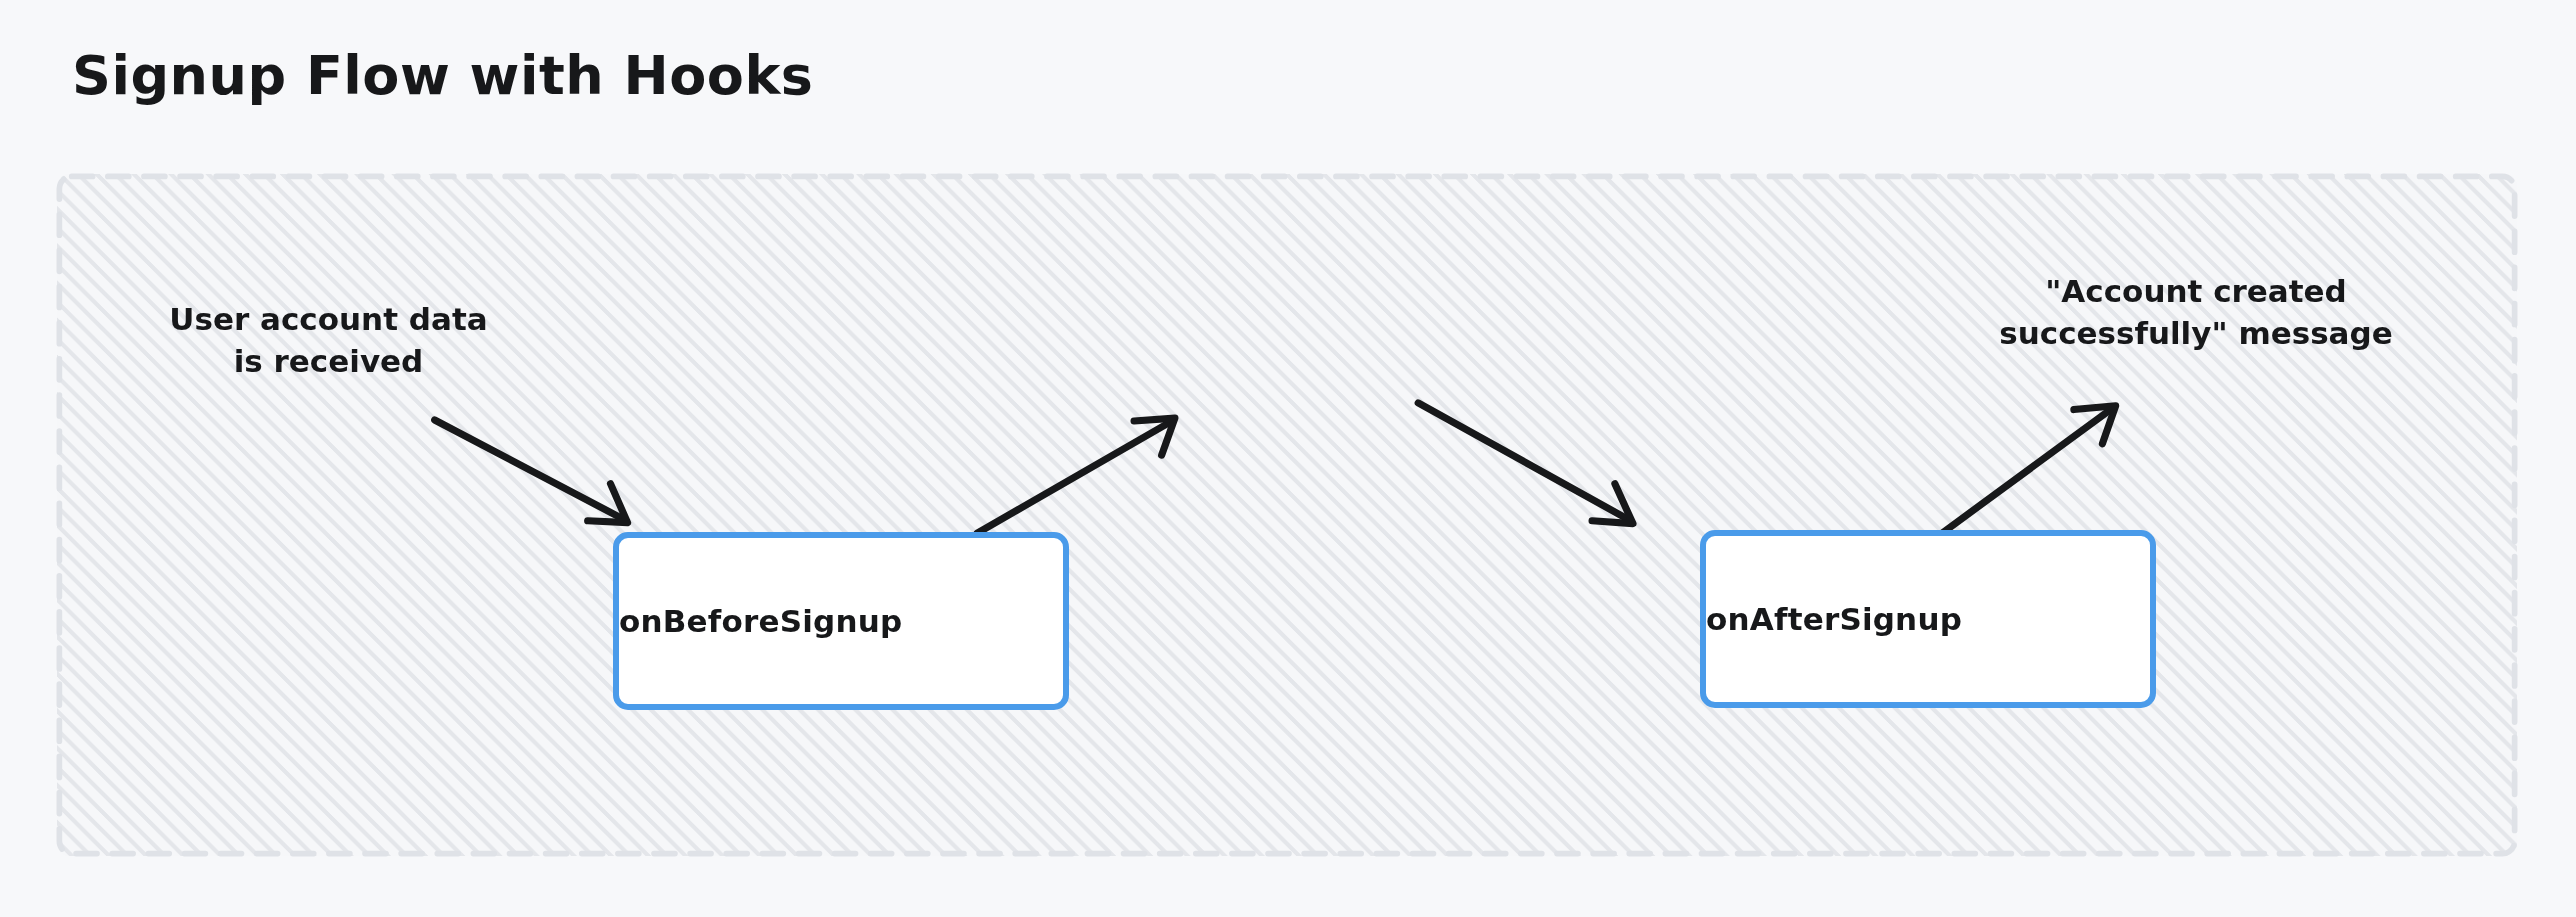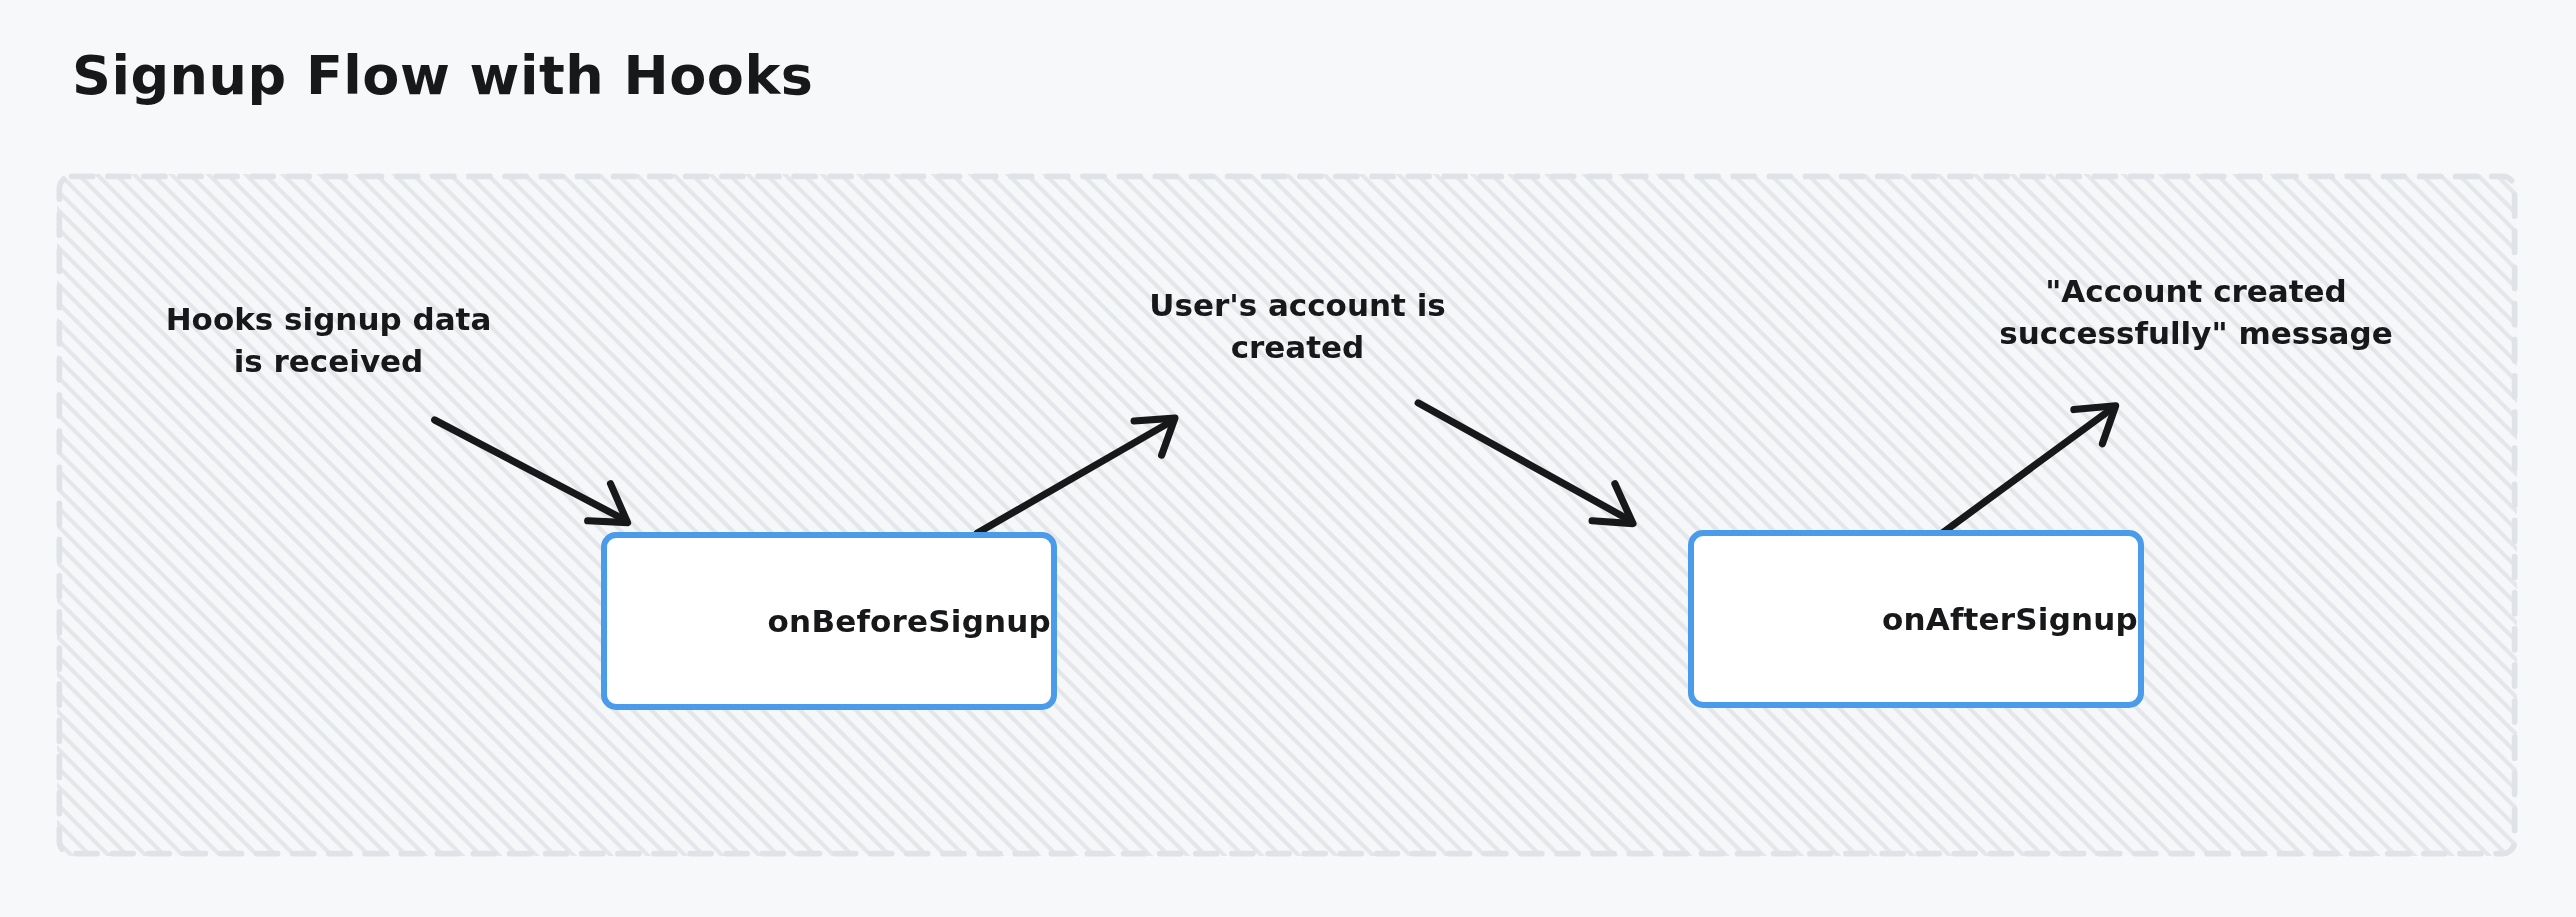--- a/index.html
+++ b/index.html
@@ -68,21 +68,22 @@
 
   
   .hook-box {
     position: absolute;
     box-sizing: border-box;
     background: #ffffff;
     border: 6.7px solid #4a9bea;
     border-radius: 15px;
     display: flex;
     align-items: center;
-    justify-content: flex-end;
+    justify-content: flex-start;
+    margin-left: 12px;
   }
   .hook-box-label {
     font-family: "DejaVu Sans", sans-serif;
     font-size: 31px;
     font-weight: 700;
     color: #17181a;
     letter-spacing: 0.2px;
     white-space: nowrap;
   }
   #box-on-before-signup { left: 601px; top: 532px; width: 456px; height: 178px; }
@@ -126,25 +127,23 @@
 <div id="canvas">
 
   <div id="diagram-title">Signup Flow with Hooks</div>
 
   <div id="group-container">
     <svg id="group-dash-svg" viewBox="0 0 2588 717" preserveAspectRatio="none">
       <rect x="2.5" y="2.5" width="2583" height="712" rx="13" ry="13" fill="none" stroke="#dfe2e7" stroke-width="6" stroke-linecap="round" stroke-dasharray="22 16"></rect>
     </svg>
   </div>
 
-  <div class="annotation" id="label-signup-data">Hooks signup data
+  <div class="annotation" id="label-signup-data">User account data
 is received</div>
 
-  <div class="annotation" id="label-account-created">User's account is
-created</div>
 
   <div class="annotation" id="label-success-message">"Account created
 successfully" message</div>
 
   <svg id="arrows-svg" viewBox="0 0 2710 965">
 
     <g>
       <path class="arrow-path" d="M 457 442 L 655 546"></path>
       <path class="arrow-path" d="M 642 509 L 660 550 L 618 548"></path>
     </g>

